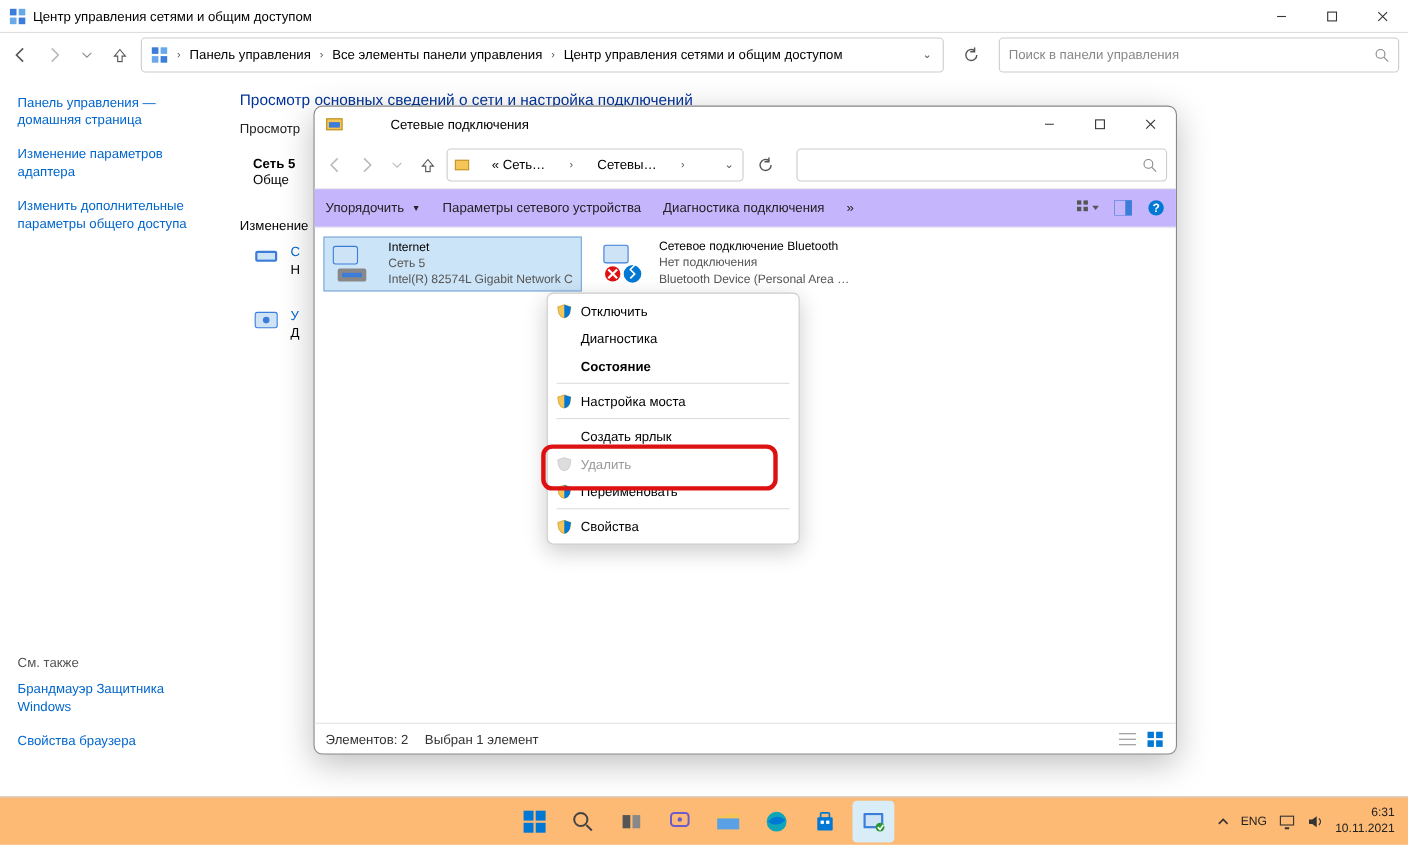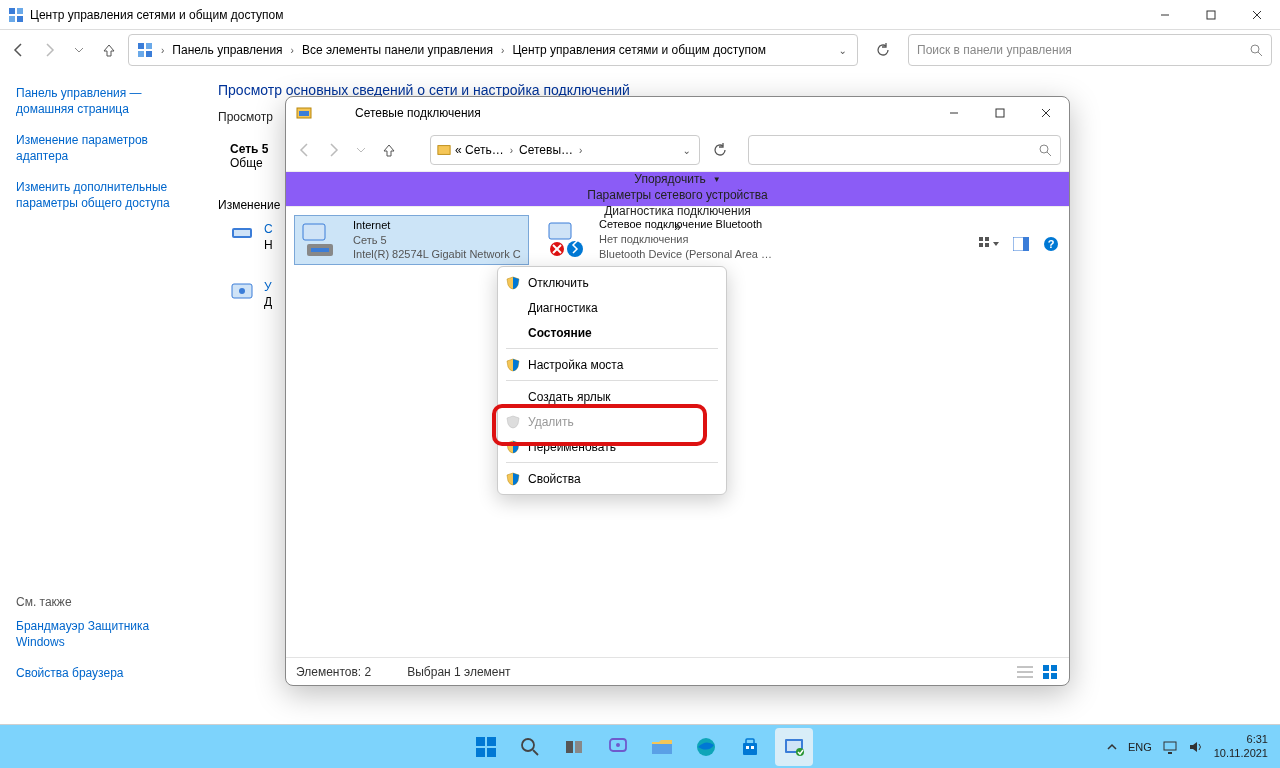--- a/index.html
+++ b/index.html
@@ -30,45 +30,45 @@
 
   .main-content { padding: 12px 8px; }
   .main-heading { color: #003399; font-size: 14px; margin-bottom: 12px; font-weight: normal; }
   .cut-text { color: #222; }
 
   
   .inner-window { position: absolute; left: 285px; top: 96px; width: 785px; height: 590px; background: #fff; border: 1px solid #888; border-radius: 8px; box-shadow: 0 8px 30px rgba(0,0,0,0.25); display: flex; flex-direction: column; }
   .inner-titlebar { height: 32px; display: flex; align-items: center; padding-left: 10px; gap: 37px; }
   .inner-titlebar .win-controls { margin-left: auto; }
   .inner-nav { height: 42px; display: flex; align-items: center; padding: 0 8px; gap: 6px; }
-  .inner-crumb { width: 270px; height: 30px; border: 1px solid #ccc; border-radius: 4px; display: flex; align-items: center; padding: 0 6px; gap: 4px; font-size: 12px; margin-left: 24px; }
+  .inner-crumb { width: 270px; height: 30px; border: 1px solid #ccc; border-radius: 4px; display: flex; align-items: center; padding: 0 6px; gap: 20px; font-size: 12px; }
   .inner-search { flex: 1; height: 30px; border: 1px solid #ccc; border-radius: 4px; margin-left: 8px; display: flex; align-items: center; padding: 0 8px; }
-  .toolbar { height: 36px; border-top: 1px solid #eee; border-bottom: 1px solid #eee; display: flex; align-items: center; padding: 0 10px; gap: 2px; background: #8b5cf6; flex-direction: column; }
+  .toolbar { height: 36px; border-top: 1px solid #eee; border-bottom: 1px solid #eee; display: flex; align-items: center; padding: 0 10px; gap: 20px; background: #c4b5fd; }
   .tb-item { display: flex; align-items: center; gap: 4px; color: #222; }
   .tb-right { margin-left: auto; display: flex; gap: 14px; align-items: center; }
   .connections { flex: 1; padding: 8px; display: flex; align-items: flex-start; gap: 12px; position: relative; }
   .conn { width: 235px; height: 50px; display: flex; gap: 12px; padding: 2px; }
   .conn.selected { background: #cce4f7; border: 1px solid #7aa7d8; }
   .conn-icon { width: 44px; height: 44px; display: flex; align-items: center; justify-content: center; }
   .conn-text { display: flex; flex-direction: column; font-size: 11px; line-height: 1.35; overflow: hidden; }
   .conn-text .line2, .conn-text .line3 { color: #555; white-space: nowrap; overflow: hidden; text-overflow: ellipsis; }
-  .statusbar { height: 28px; border-top: 1px solid #e3e3e3; display: flex; align-items: center; padding: 12px 10px; gap: 36px; font-size: 12px; color: #333; }
+  .statusbar { height: 28px; border-top: 1px solid #e3e3e3; display: flex; align-items: center; padding: 12px 10px; gap: 15px; font-size: 12px; color: #333; }
   .statusbar .sb-right { margin-left: auto; display: flex; gap: 10px; }
 
   
   .ctx-menu { position: absolute; left: 497px; top: 266px; width: 230px; background: #fff; border: 1px solid #ccc; border-radius: 6px; box-shadow: 0 6px 20px rgba(0,0,0,0.2); padding: 3px 0; z-index: 100; }
   .ctx-item { height: 25px; display: flex; align-items: center; padding-left: 30px; position: relative; font-size: 12px; }
   .ctx-item.bold { font-weight: 600; }
   .ctx-item.disabled { color: #999; }
   .ctx-sep { height: 1px; background: #ddd; margin: 3px 8px; }
   .shield { position: absolute; left: 8px; width: 14px; height: 14px; }
   .highlight-box { position: absolute; left: 492px; top: 404px; width: 215px; height: 42px; border: 4px solid #d11; border-radius: 10px; z-index: 101; pointer-events: none; }
 
   
-  .taskbar { position: absolute; bottom: 0; left: 0; width: 1280px; height: 44px; background: #7dd3fc; border-top: 1px solid #cfcfcf; display: flex; align-items: center; }
+  .taskbar { position: absolute; bottom: 0; left: 0; width: 1280px; height: 44px; background: #fdba74; border-top: 1px solid #cfcfcf; display: flex; align-items: center; }
   .tb-center { position: absolute; left: 50%; transform: translateX(-50%); display: flex; gap: 6px; }
   .task-icon { width: 38px; height: 38px; display: flex; align-items: center; justify-content: center; border-radius: 4px; }
   .tray { margin-left: auto; display: flex; align-items: center; padding-right: 12px; gap: 10px; font-size: 11px; color: #222; }
   .tray-time { text-align: right; line-height: 1.2; }
 
   
   svg { display: block; }
 </style>
 </head>
 <body>

